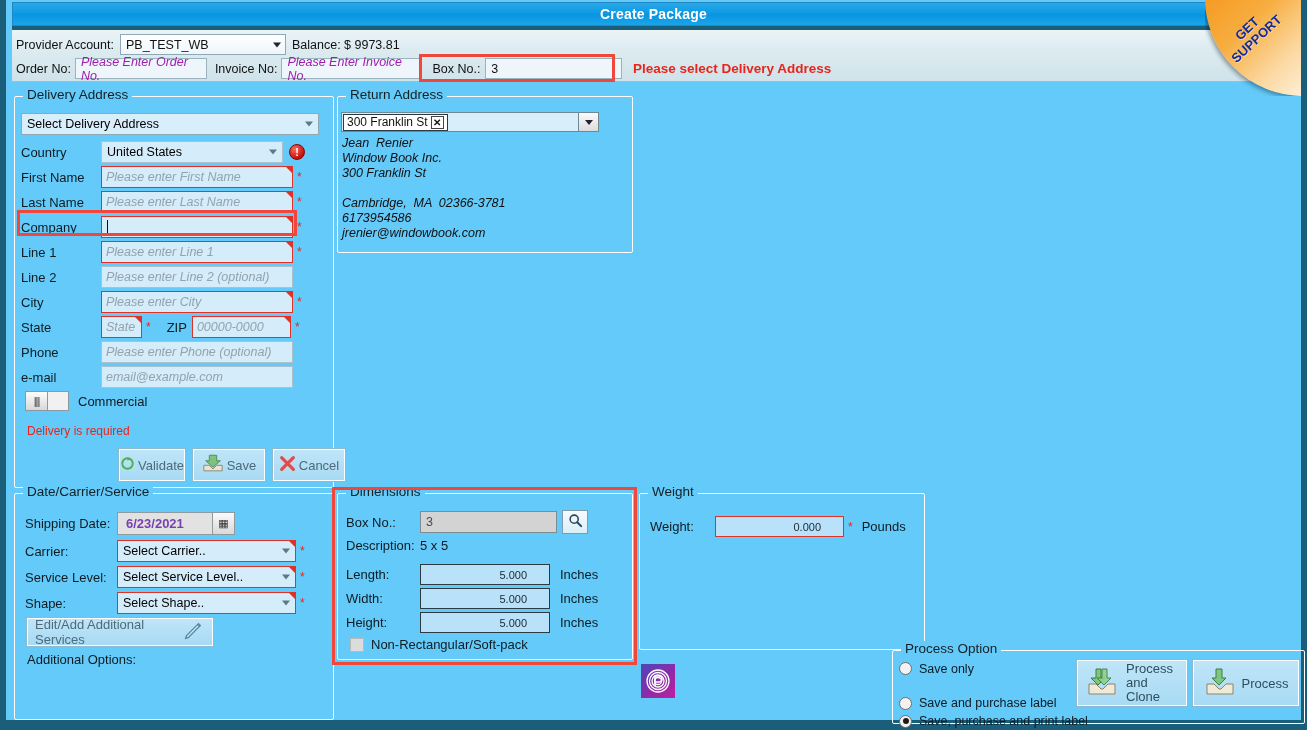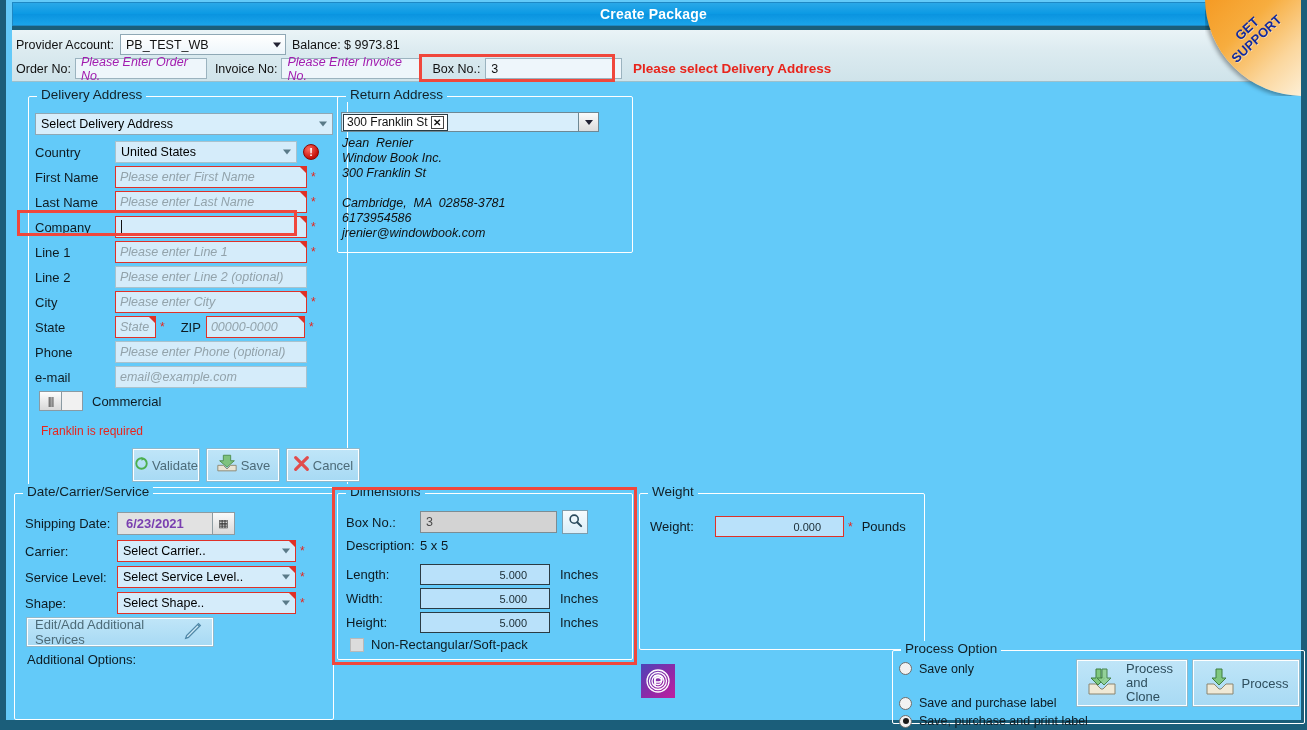--- a/index.html
+++ b/index.html
@@ -237,21 +237,21 @@
   <div class="warn-text">Please select Delivery Address</div>
 
   <div class="support">
     <div class="fold"></div>
     <div class="txt">
       <div>GET</div>
       <div>SUPPORT</div>
     </div>
   </div>
 
-  <div class="group" style="left:8px; top:96px; width:320px; height:392px;margin-left:14px;">
+  <div class="group" style="left:8px; top:96px; width:320px; height:392px;">
     <div class="legend">Delivery Address</div>
 
     <div class="selcombo" style="position:absolute; left:6px; top:16px; width:298px; height:22px; background:#d8eefb; border:1px solid #8fa8b5;">
       <span class="phi">Select Delivery Address</span>
       <span class="arrow"></span>
     </div>
 
     <div class="row" style="left:6px; top:44px; width:308px;">
       <span class="lbl" style="width:80px;">Country</span>
       <div class="selcombo" style="width:182px;">
@@ -336,21 +336,21 @@
       </div>
     </div>
 
     <div class="row" style="left:10px; top:294px;">
       <div class="toggle">
         <div class="knob">|||</div>
       </div>
       <span class="lbl" style="margin-left:9px;">Commercial</span>
     </div>
 
-    <div class="errmsg" style="left:12px; top:327px;">Franklin is required</div>
+    <div class="errmsg" style="left:12px; top:327px;">Delivery is required</div>
 
     <div style="position:absolute; left:104px; top:352px; display:flex; gap:8px;">
       <div class="btn" style="width:66px;">
         <span class="ico">
           <svg width="15" height="15" viewBox="0 0 16 16">
               <circle cx="8" cy="8" r="5.6" fill="none" stroke="#4caf50" stroke-width="2"></circle>
               <path d="M8 1.2 L8 5 L11.4 3.1 Z" fill="#4caf50"></path>
             </svg>
         </span>
         <span>Validate</span>
@@ -386,21 +386,21 @@
       </div>
       <div class="rc-btn">
         <span style="width:0;height:0;border-left:4px solid transparent;border-right:4px solid transparent;border-top:5px solid #223;"></span>
       </div>
     </div>
     <div style="position:absolute; left:4px; top:39px;">
       <div class="retline">Jean  Renier</div>
       <div class="retline">Window Book Inc.</div>
       <div class="retline">300 Franklin St</div>
       <div class="retline" style="height:15px;"></div>
-      <div class="retline">Cambridge,  MA  02858-3781</div>
+      <div class="retline">Cambridge,  MA  02366-3781</div>
       <div class="retline">6173954586</div>
       <div class="retline">jrenier@windowbook.com</div>
     </div>
   </div>
 
   <div class="group" style="left:8px; top:493px; width:320px; height:227px;">
     <div class="legend">Date/Carrier/Service</div>
 
     <div class="row" style="left:10px; top:18px;">
       <span class="lbl" style="width:92px;">Shipping Date:</span>

